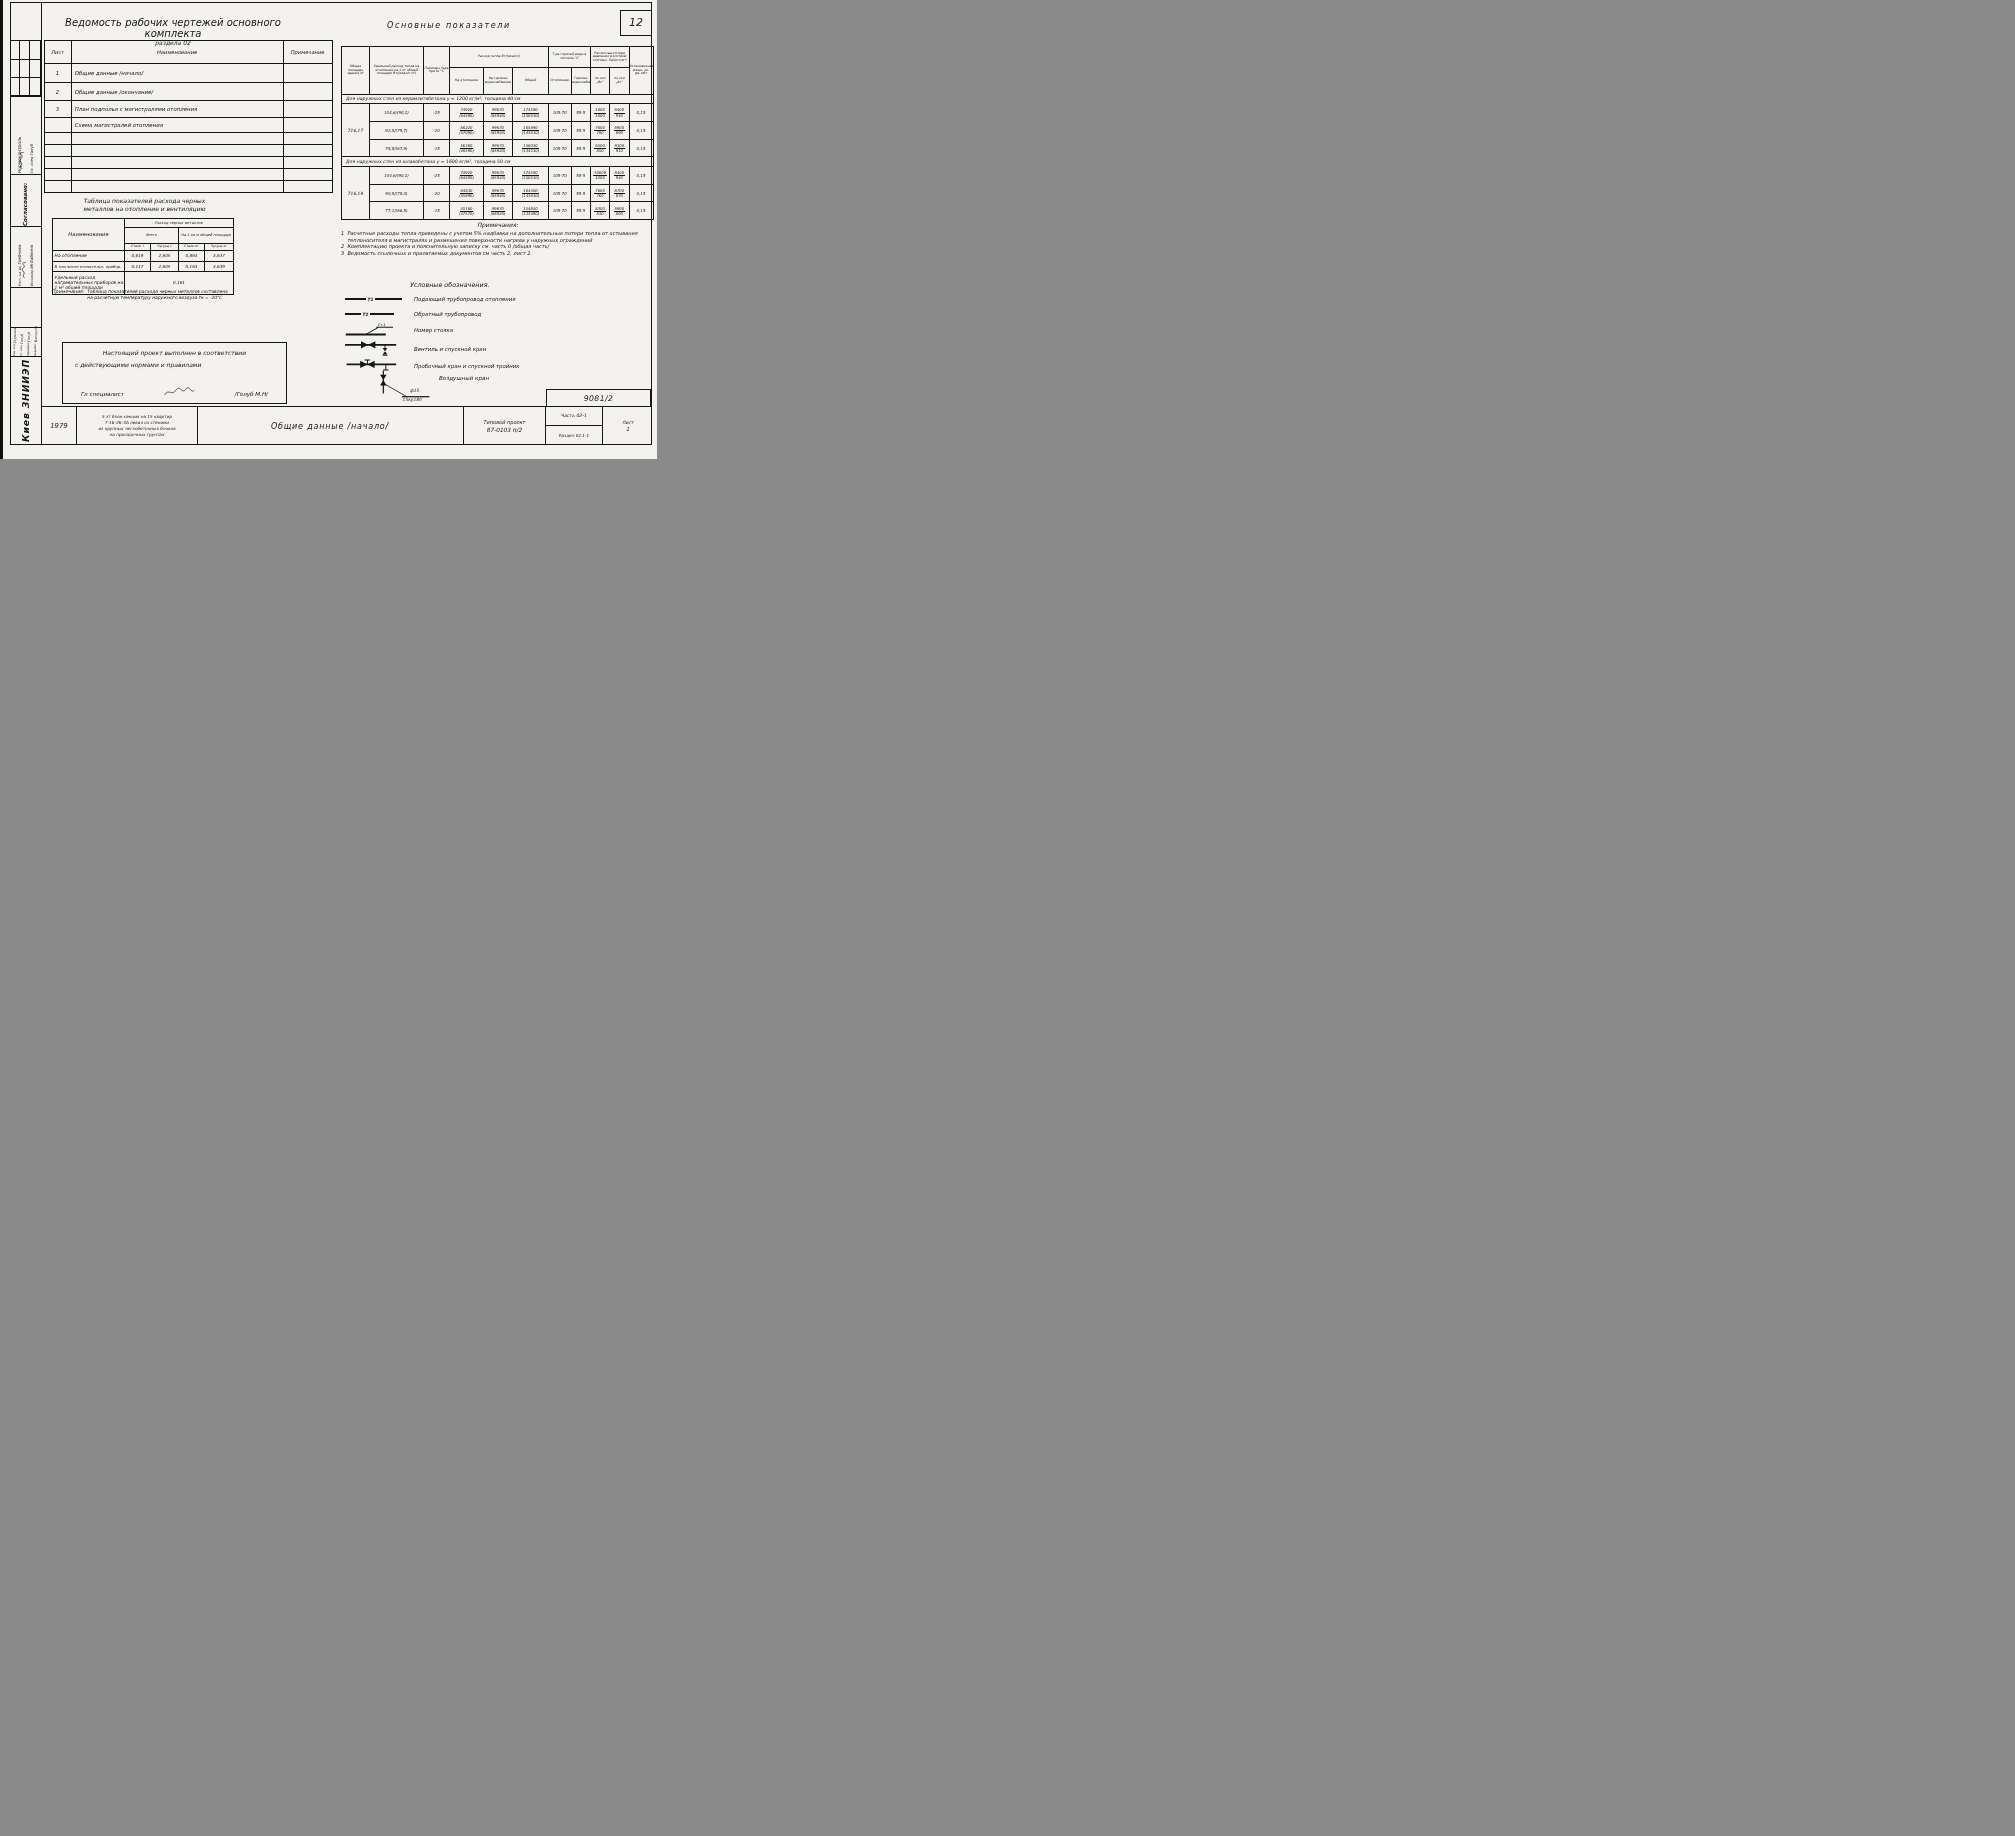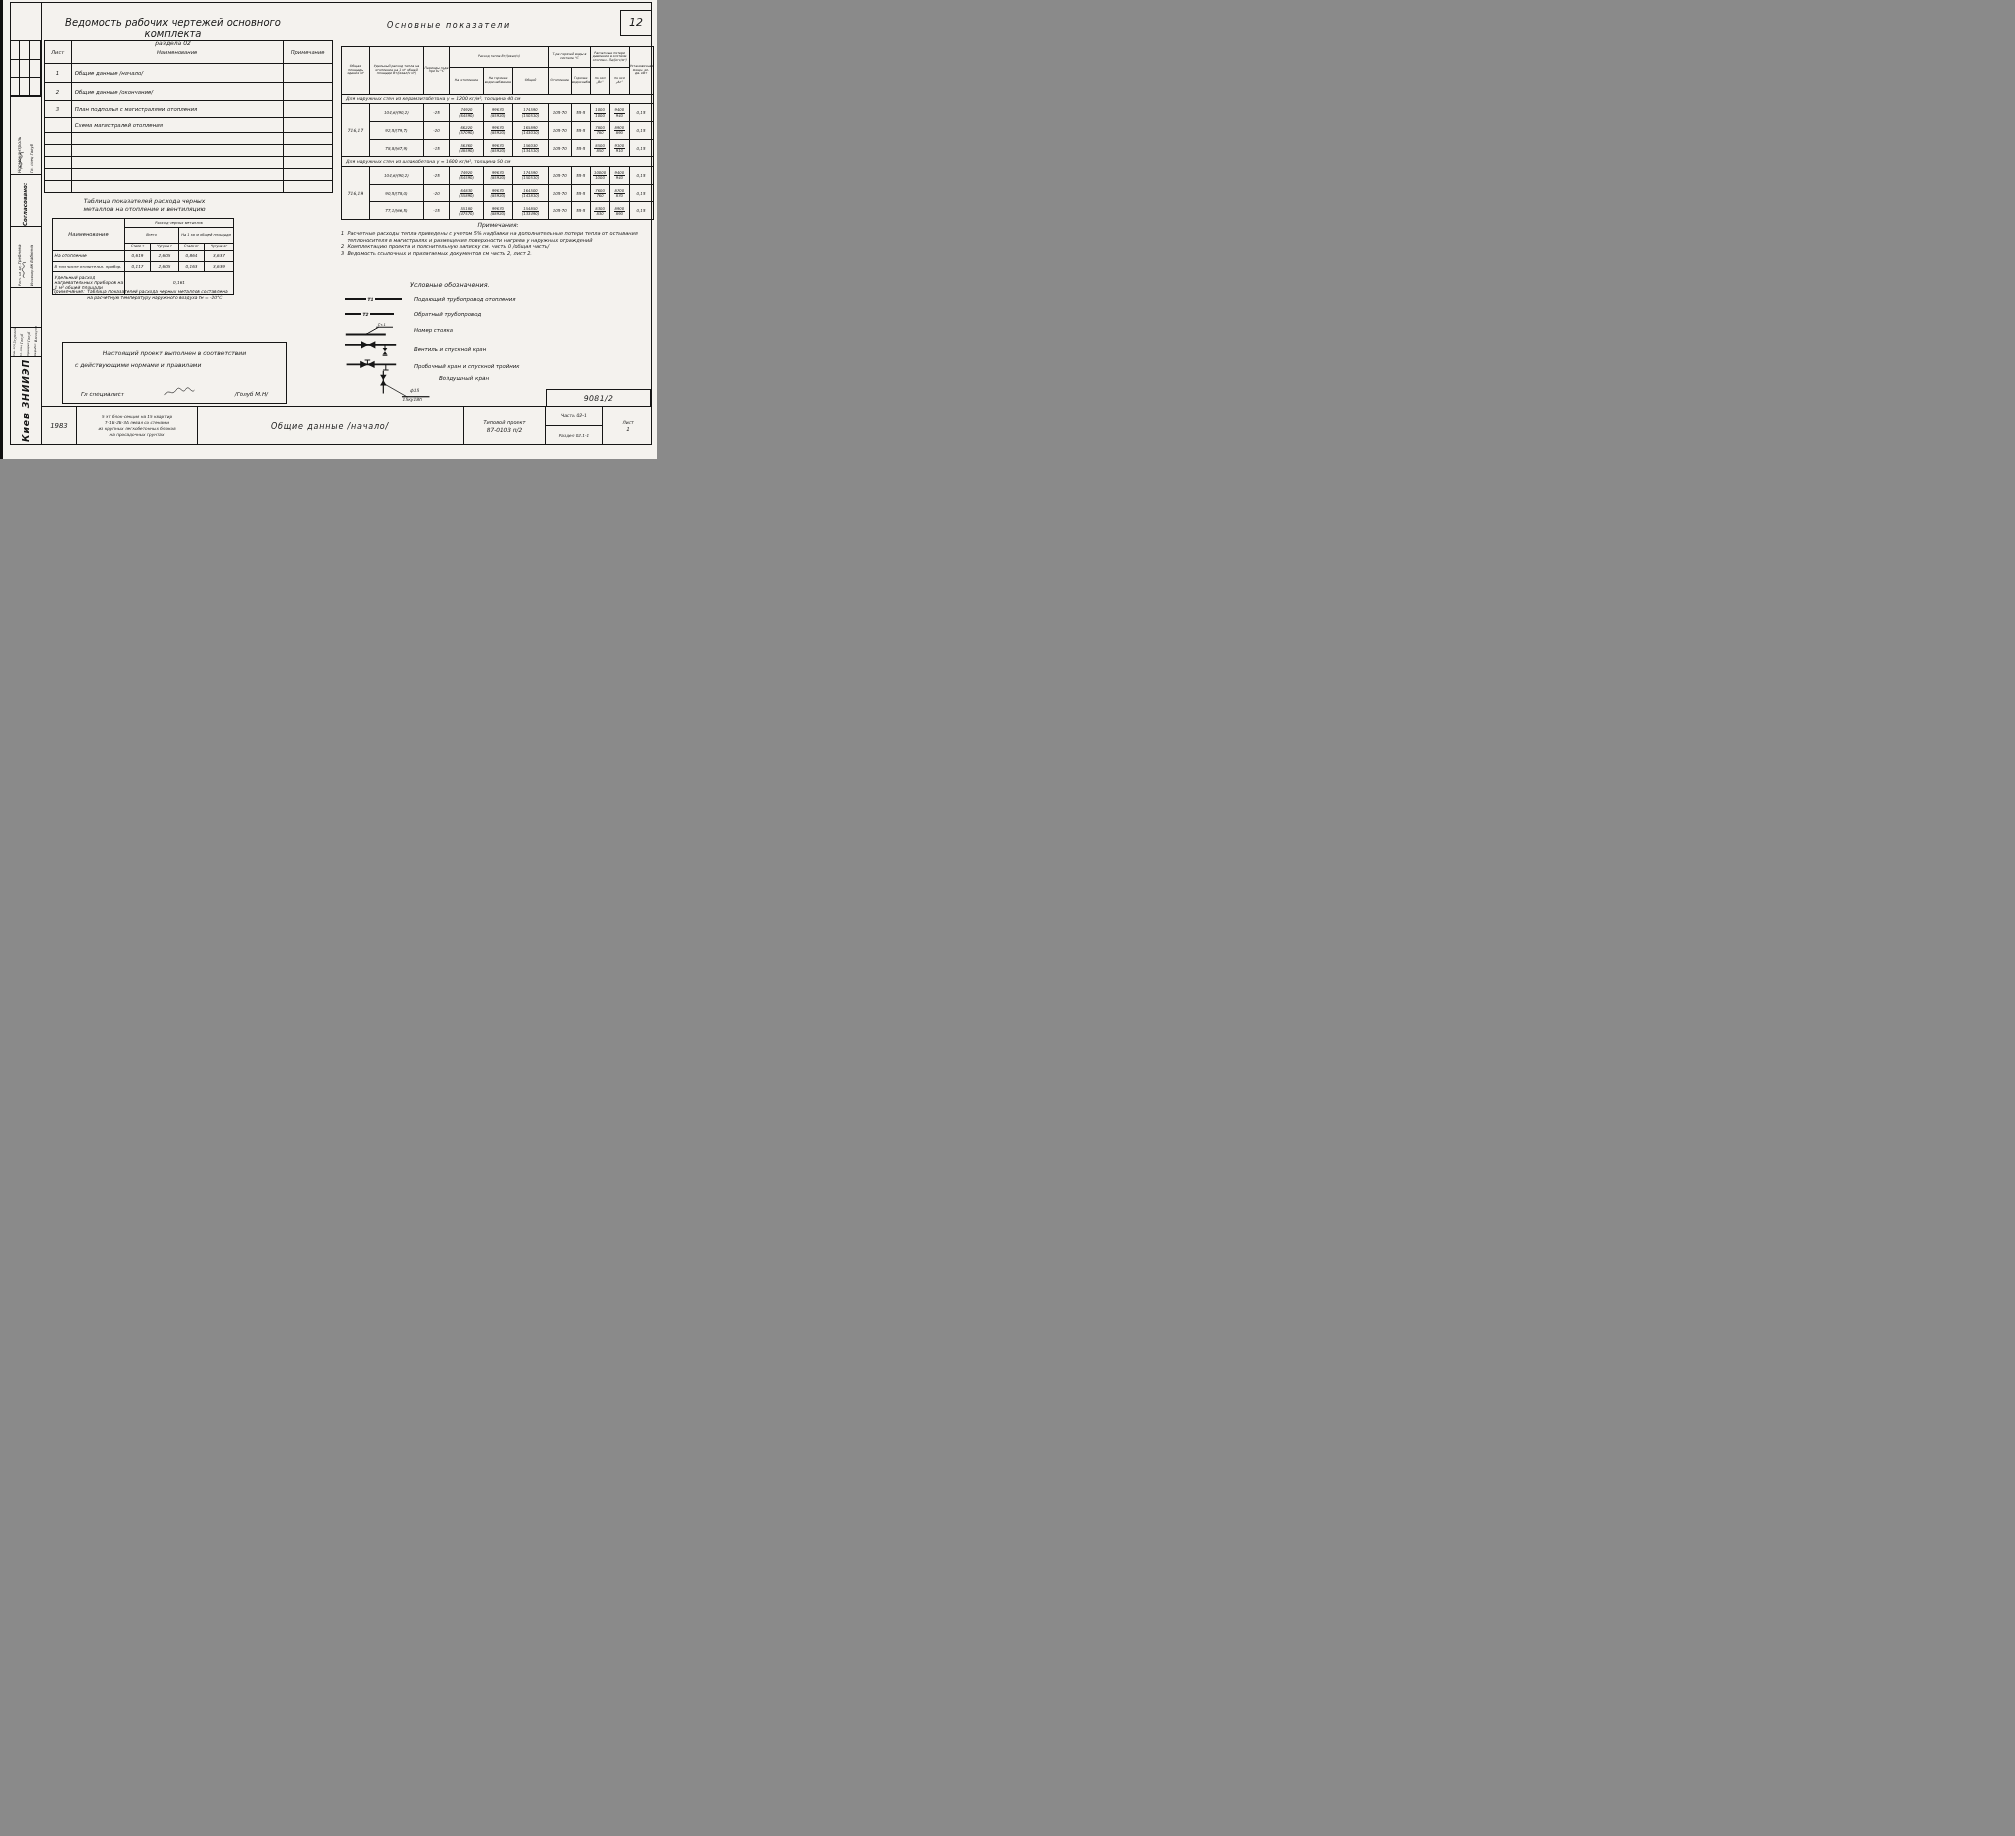--- a/index.html
+++ b/index.html
@@ -536,21 +536,21 @@
       </svg>
       <span class="hw" style="font-size:5.6px;">/Голуб М.Н/</span>
     </div>
   </div>
 
   <div class="abs" style="left:546px;top:389px;width:105px;height:18px;border:1.2px solid #161616;box-sizing:border-box;display:flex;align-items:center;justify-content:center;">
     <span class="hw" style="font-size:7.7px;letter-spacing:0.4px;">9081/2</span>
   </div>
 
   <div class="tb hw" style="left:42px;width:35px;">
-    <span style="font-size:6.9px;">1983</span>
+    <span style="font-size:6.9px;">1979</span>
   </div>
   <div class="tb hw" style="left:77px;width:121px;">
     <div style="font-size:4.2px;line-height:1.45;text-align:center;">
       <div>5 эт блок-секция на 15 квартир</div>
       <div>Т-1Б-2Б-ЗА левая   со стенами</div>
       <div>из крупных легкобетонных блоков</div>
       <div>на просадочных грунтах</div>
     </div>
   </div>
   <div class="tb hw" style="left:197px;width:267px;">

